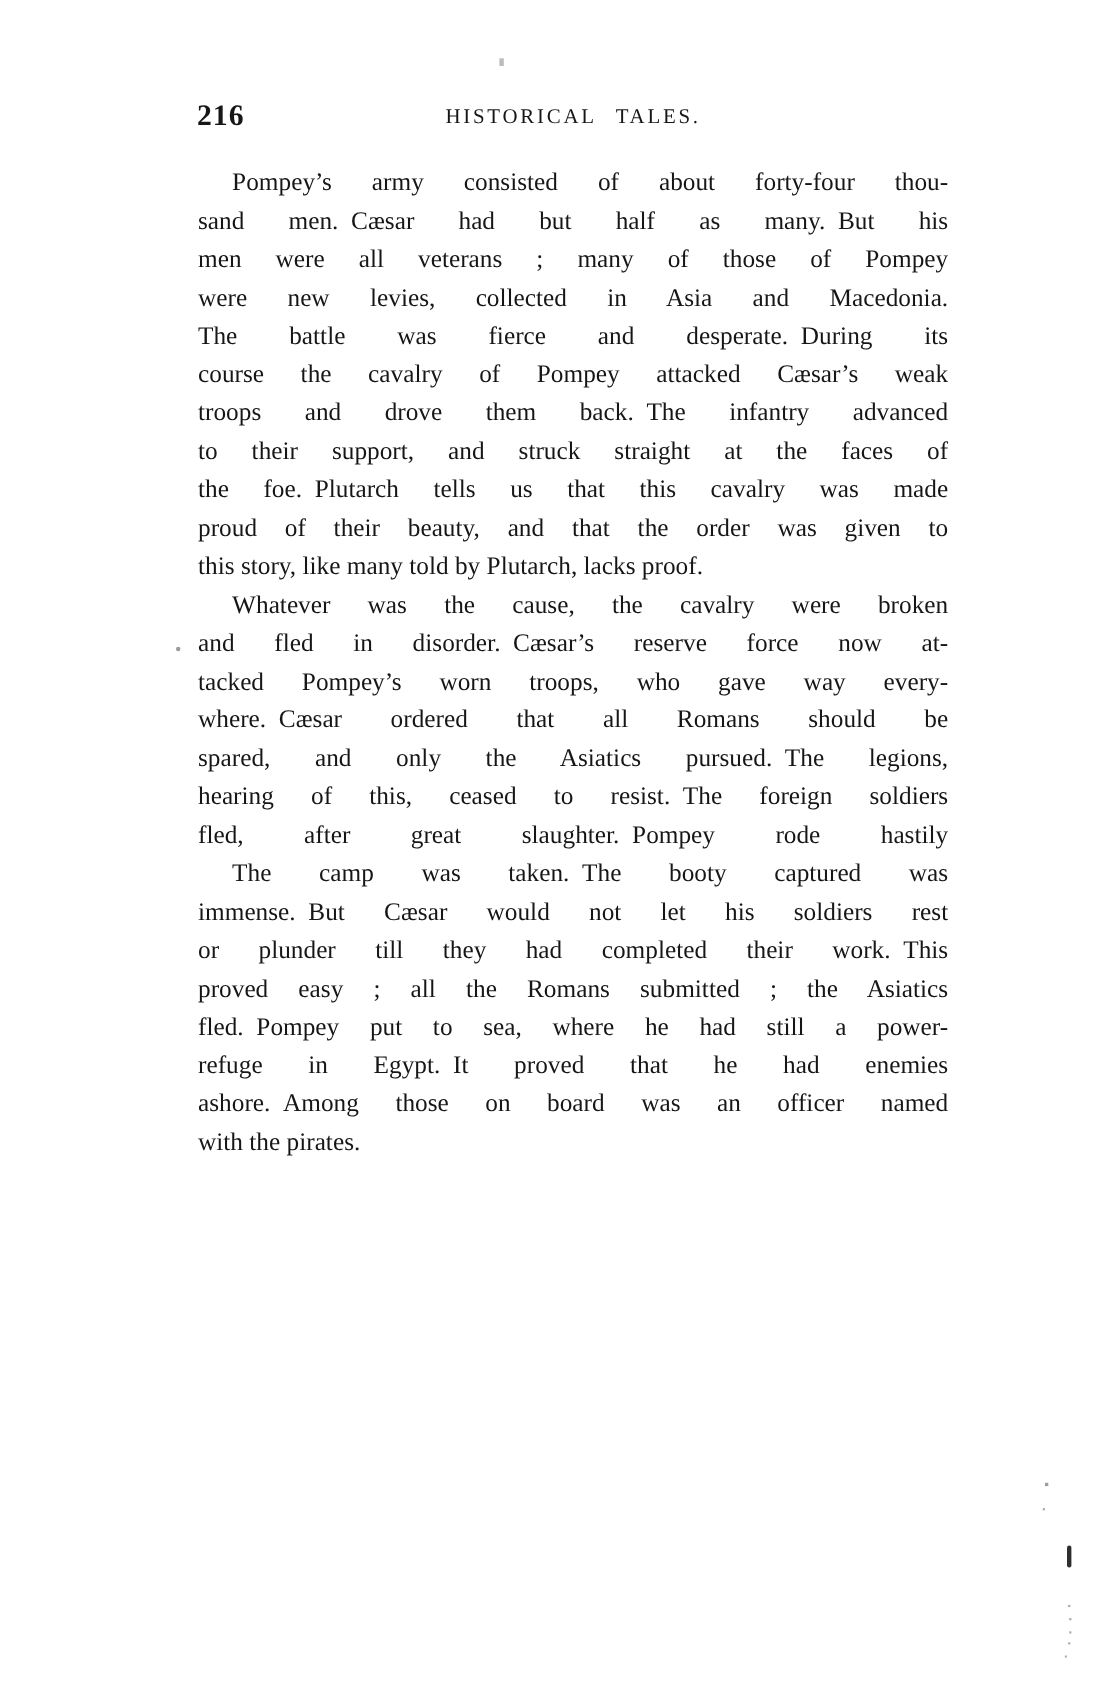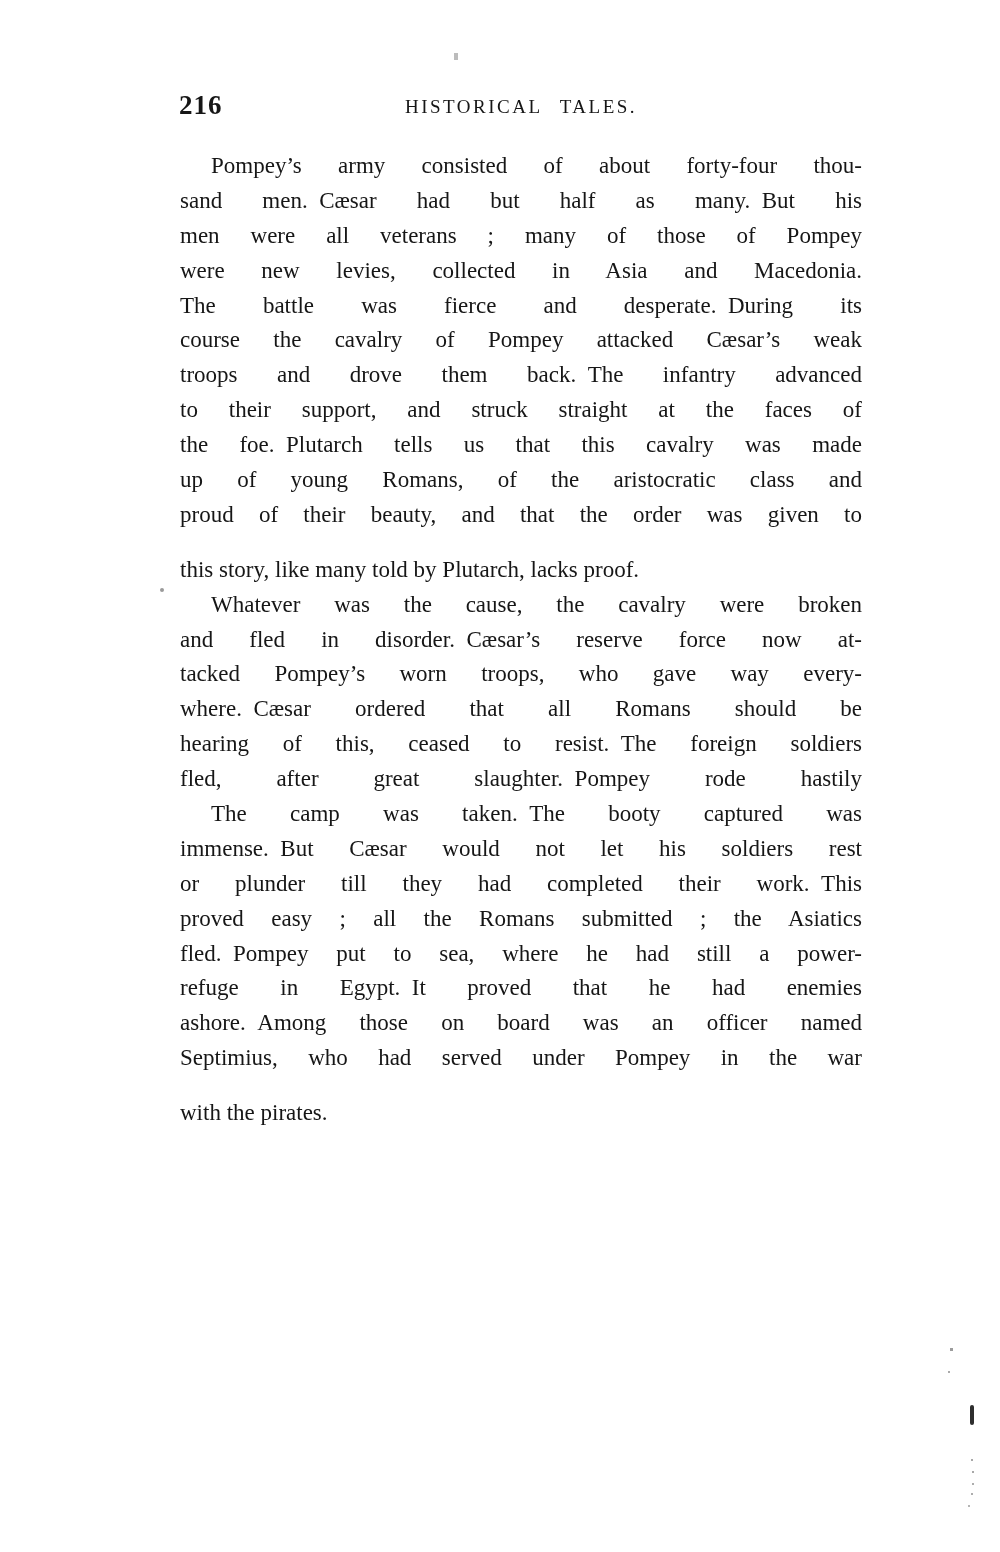--- a/index.html
+++ b/index.html
@@ -46,21 +46,21 @@
     text-align: justify;
     white-space: normal;
   }
   .line:not(.last)::after {
     content: "";
     display: inline-block;
     width: 100%;
     height: 0;
   }
   .line.first { text-indent: 31px; }
-  .line.last  { text-align: left; margin-top: 20px; }
+  .line.last  { text-align: left; }
   .artifact { position: absolute; }
 </style>
 </head>
 <body>
 
 <div class="page">
 
   <div class="page-number">216</div>
 
   <div class="running-head">HISTORICAL TALES.</div>
@@ -69,41 +69,40 @@
       <div class="paragraph">
         <div class="line first">Pompey’s army consisted of about forty-four thou-</div>
         <div class="line">sand men. Cæsar had but half as many. But his</div>
         <div class="line">men were all veterans ; many of those of Pompey</div>
         <div class="line">were new levies, collected in Asia and Macedonia.</div>
         <div class="line">The battle was fierce and desperate. During its</div>
         <div class="line">course the cavalry of Pompey attacked Cæsar’s weak</div>
         <div class="line">troops and drove them back. The infantry advanced</div>
         <div class="line">to their support, and struck straight at the faces of</div>
         <div class="line">the foe. Plutarch tells us that this cavalry was made</div>
-        <div class="line">up of young Romans, of the aristocratic class and</div>
         <div class="line">proud of their beauty, and that the order was given to</div>
         <div class="line last">this story, like many told by Plutarch, lacks proof.</div>
       </div>
       <div class="paragraph">
         <div class="line first">Whatever was the cause, the cavalry were broken</div>
         <div class="line">and fled in disorder. Cæsar’s reserve force now at-</div>
         <div class="line">tacked Pompey’s worn troops, who gave way every-</div>
         <div class="line">where. Cæsar ordered that all Romans should be</div>
+        <div class="line">spared, and only the Asiatics pursued. The legions,</div>
         <div class="line">hearing of this, ceased to resist. The foreign soldiers</div>
         <div class="line">fled, after great slaughter. Pompey rode hastily</div>
       </div>
       <div class="paragraph">
         <div class="line first">The camp was taken. The booty captured was</div>
         <div class="line">immense. But Cæsar would not let his soldiers rest</div>
         <div class="line">or plunder till they had completed their work. This</div>
         <div class="line">proved easy ; all the Romans submitted ; the Asiatics</div>
         <div class="line">fled. Pompey put to sea, where he had still a power-</div>
         <div class="line">refuge in Egypt. It proved that he had enemies</div>
         <div class="line">ashore. Among those on board was an officer named</div>
-        <div class="line">Septimius, who had served under Pompey in the war</div>
         <div class="line last">with the pirates.</div>
       </div>
     </div>
 
   <div class="artifact" style="left:454px;top:53px;width:4px;height:7px;background:#bcbcbc;"></div>
   <div class="artifact" style="left:160px;top:588px;width:4px;height:4px;border-radius:50%;background:#9a9a9a;"></div>
   <div class="artifact" style="left:970px;top:1405px;width:4px;height:20px;border-radius:2px;background:#2e2e2e;"></div>
   <div class="artifact" style="left:950px;top:1348px;width:3px;height:3px;background:#9c9c9c;"></div>
   <div class="artifact" style="left:948px;top:1371px;width:2px;height:2px;background:#aaaaaa;"></div>
   <div class="artifact" style="left:971px;top:1459px;width:2px;height:2px;background:#a8a8a8;"></div>

